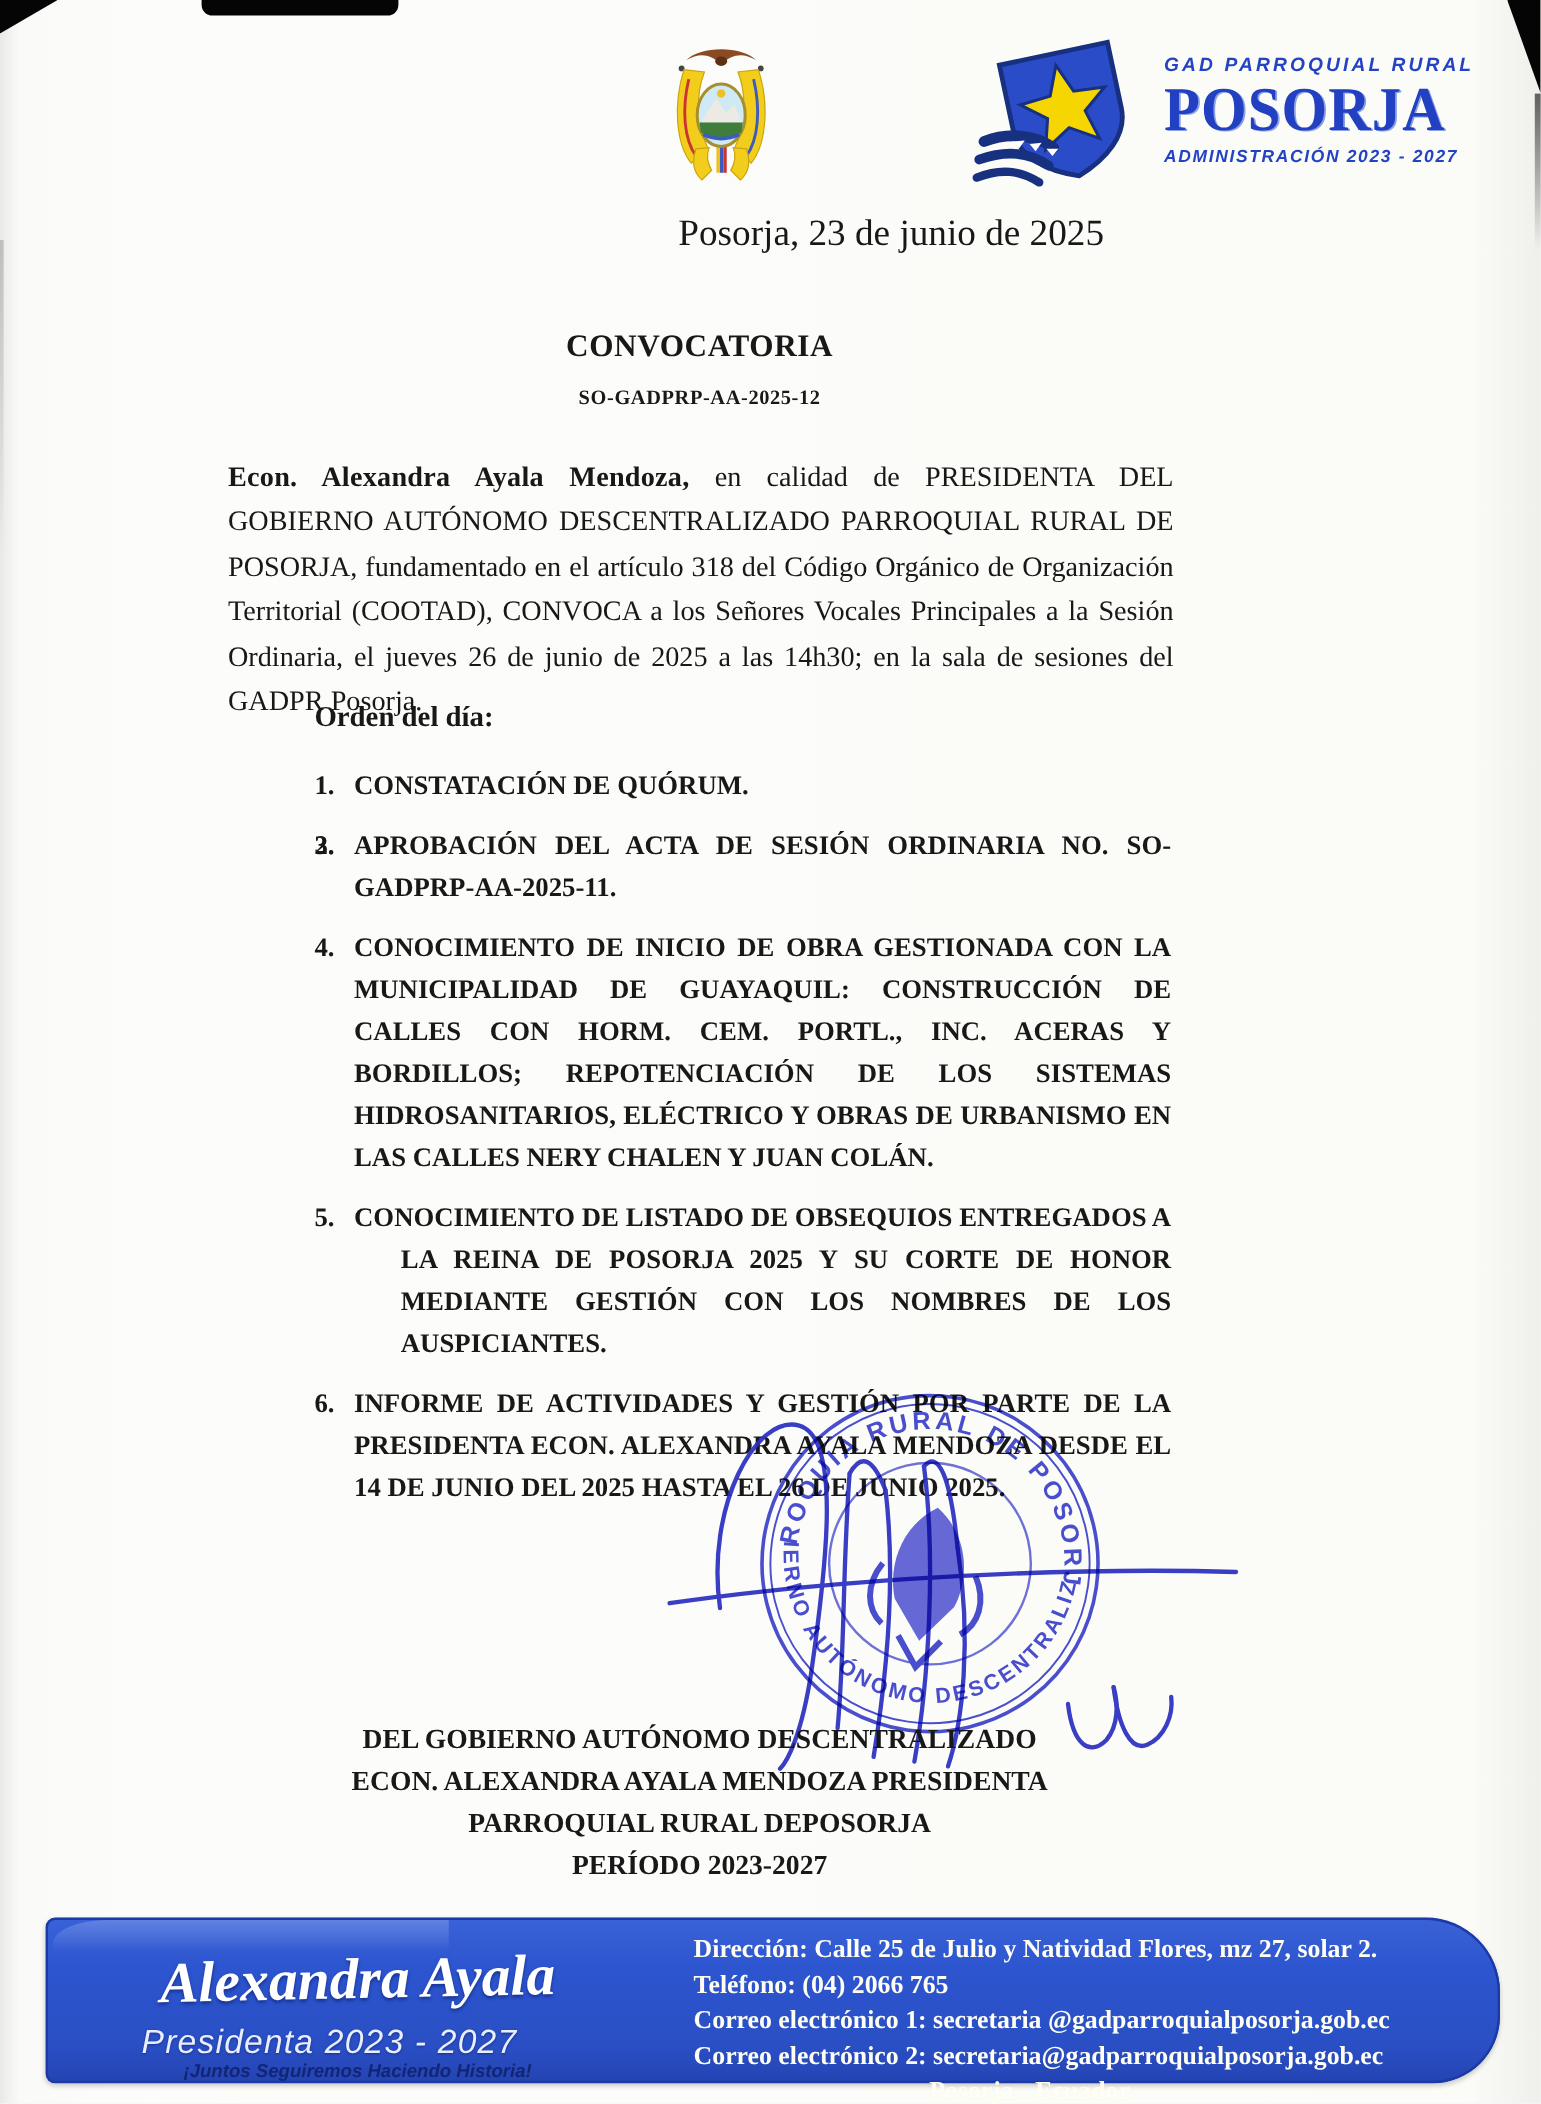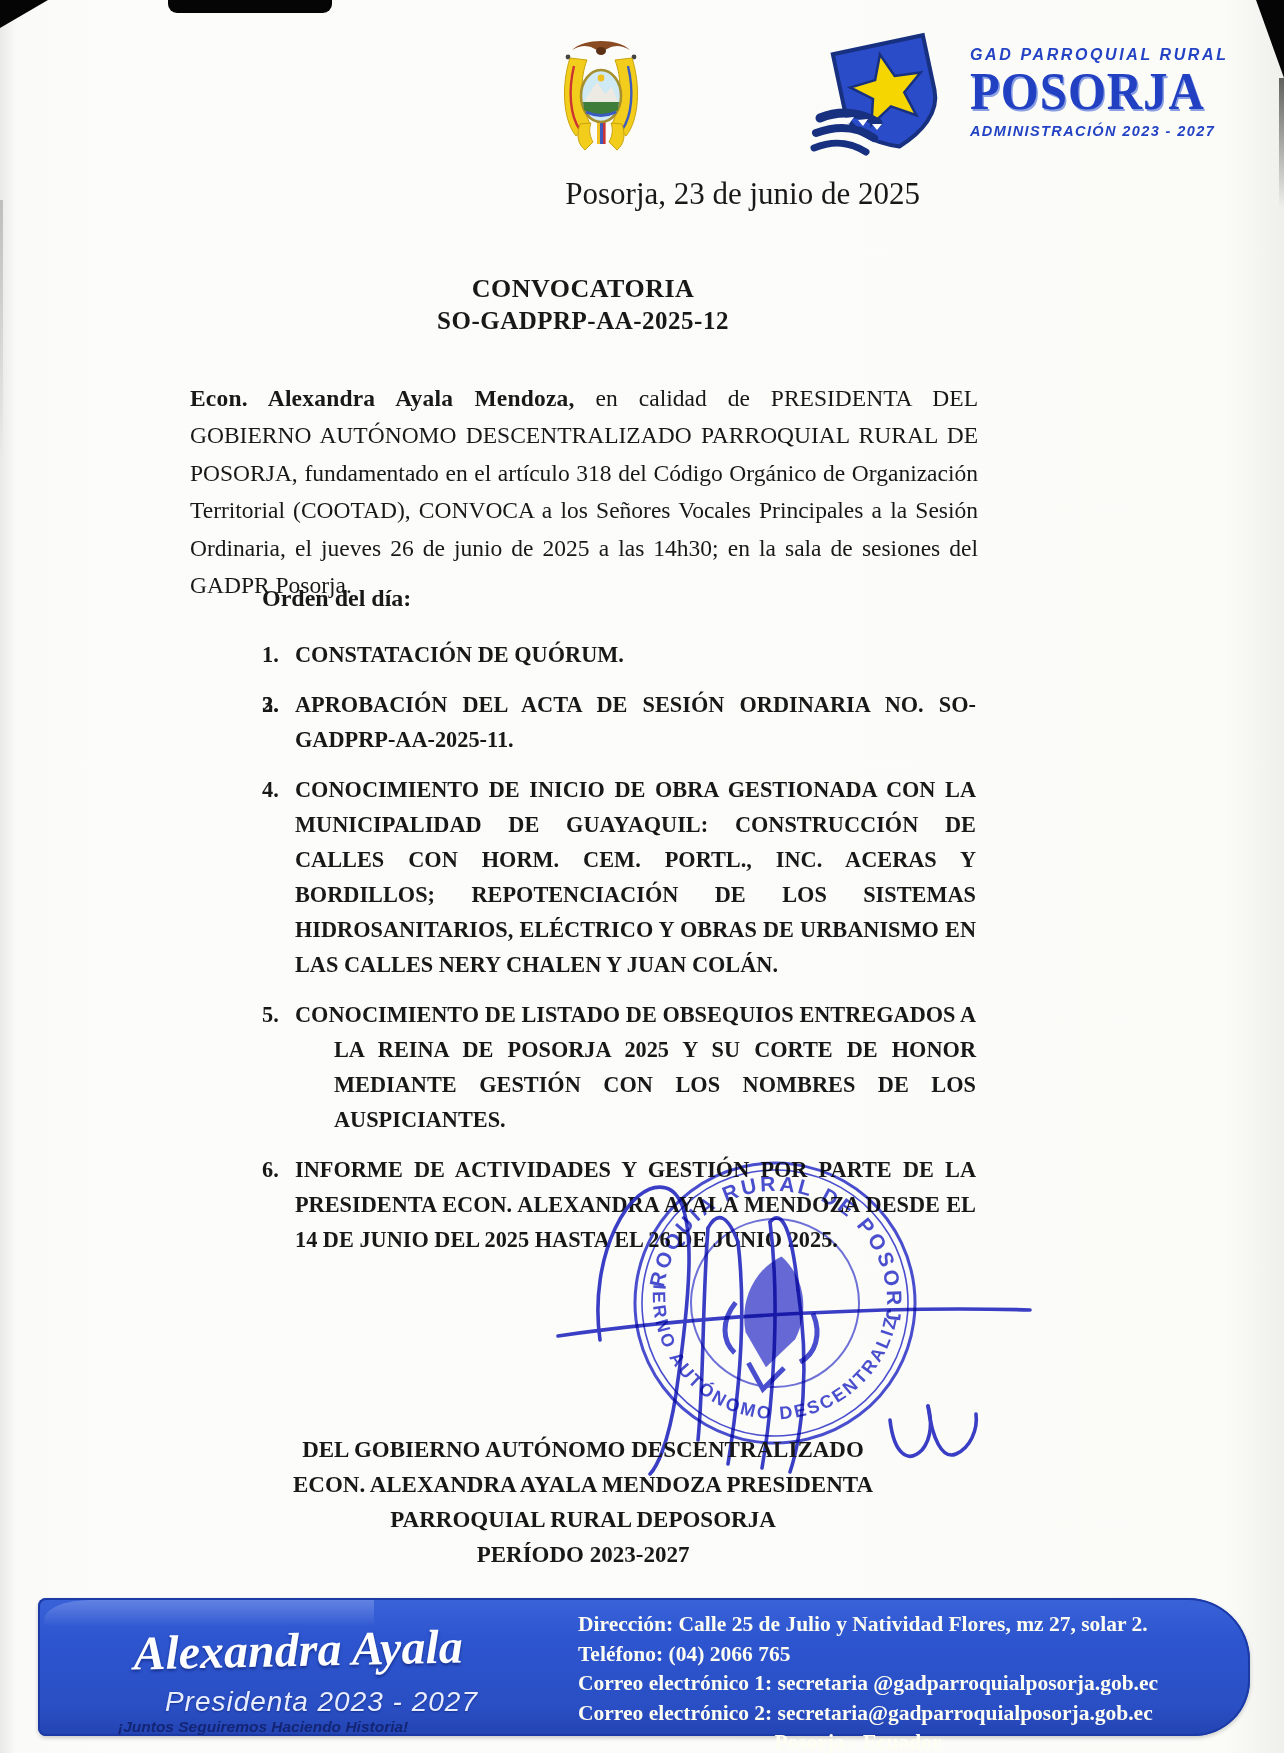--- a/index.html
+++ b/index.html
@@ -25,21 +25,21 @@
   .logo{position:absolute;left:786px;top:26px;width:486px;height:142px;display:flex;align-items:flex-start;}
   .logo-shield{width:182px;height:140px;flex:none;}
   .logo-text{margin-left:2px;padding-top:20px;}
   .logo-top{font-family:"Liberation Sans",sans-serif;font-style:italic;font-weight:bold;font-size:16px;letter-spacing:2.6px;color:#2443c4;white-space:nowrap;}
   .logo-name{font-family:"Liberation Serif",serif;font-weight:bold;font-size:52px;line-height:56px;letter-spacing:1px;color:#2140c2;transform:scaleX(.94);transform-origin:left;text-shadow:1.5px 1.5px 0 #8aa0e2;}
   .logo-bottom{font-family:"Liberation Sans",sans-serif;font-style:italic;font-weight:bold;font-size:14.5px;letter-spacing:1.4px;color:#2443c4;margin-top:3px;white-space:nowrap;}
 
   .date{position:absolute;top:176px;left:190px;width:730px;text-align:right;font-size:31px;}
   .title-wrap{position:absolute;top:274px;left:190px;width:786px;text-align:center;font-weight:bold;}
   .title-line1{font-size:26px;letter-spacing:.5px;}
-  .title-line2{font-size:25px;margin-top:3px;letter-spacing:.5px;}
+  .title-line2{font-size:17px;margin-top:18px;letter-spacing:.5px;}
 
   .intro{position:absolute;top:356px;left:190px;width:788px;font-size:23.5px;line-height:37.5px;text-align:justify;}
   .intro b{letter-spacing:.2px;}
 
   .agenda-heading{position:absolute;top:585px;left:262px;font-size:24px;font-weight:bold;}
   .agenda{position:absolute;top:637px;left:262px;width:714px;}
   .item{position:relative;padding-left:33px;margin-bottom:15px;font-weight:bold;font-size:22.3px;line-height:35px;text-align:justify;}
   .item .num{position:absolute;left:0;top:0;}
   .item.extra-indent{padding-left:72px;}
   .item.extra-indent .txt{display:block;text-indent:-39px;}
@@ -57,23 +57,23 @@
     box-shadow:inset 0 0 0 2px #1c3aa6, 0 2px 4px #00000033;
   }
   .footer::before{
     content:"";position:absolute;left:6px;top:2px;width:330px;height:26px;
     background:linear-gradient(180deg,#6c8ae4cc,transparent);
     border-top-left-radius:46px 20px;
   }
   .f-name{position:absolute;left:80px;top:24px;width:360px;text-align:center;color:#ffffff;
     font-family:"Liberation Serif",serif;font-style:italic;font-weight:bold;font-size:48px;
     transform:rotate(-1.2deg);text-shadow:0 2px 3px #16308d;}
-  .f-role{position:absolute;left:80px;top:88px;width:360px;text-align:right;color:#e9eeff;
+  .f-role{position:absolute;left:80px;top:88px;width:360px;text-align:left;color:#e9eeff;
     font-family:"Liberation Sans",sans-serif;font-style:italic;font-size:28px;letter-spacing:1px;text-shadow:0 1px 2px #16308d;}
-  .f-slogan{position:absolute;left:80px;top:120px;width:360px;color:#132575;
+  .f-slogan{position:absolute;left:80px;top:120px;width:360px;text-align:center;color:#132575;
     font-family:"Liberation Sans",sans-serif;font-style:italic;font-weight:bold;font-size:15.5px;}
   .f-contact{position:absolute;left:540px;top:12px;width:648px;color:#fffef2;
     font-family:"Liberation Serif",serif;font-weight:bold;font-size:21.5px;line-height:29.5px;}
   .f-line .lbl{text-decoration-thickness:2px;text-underline-offset:3px;}
   .f-loc{text-align:center;width:560px;}
 </style>
 </head>
 <body>
 
 <div class="paper">

